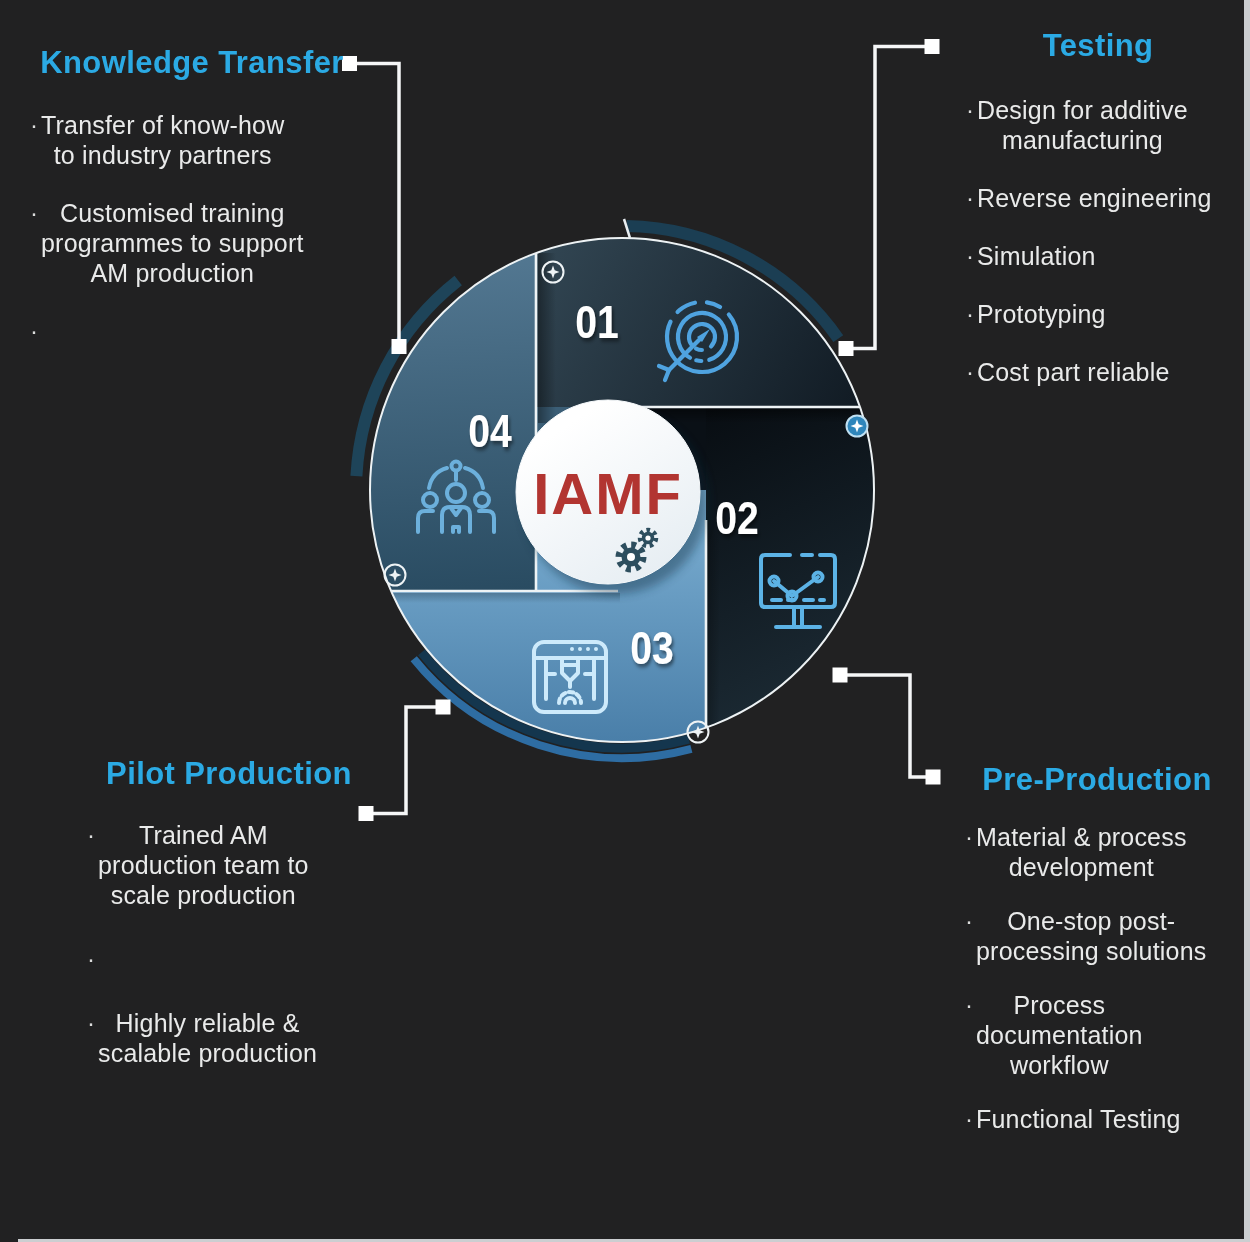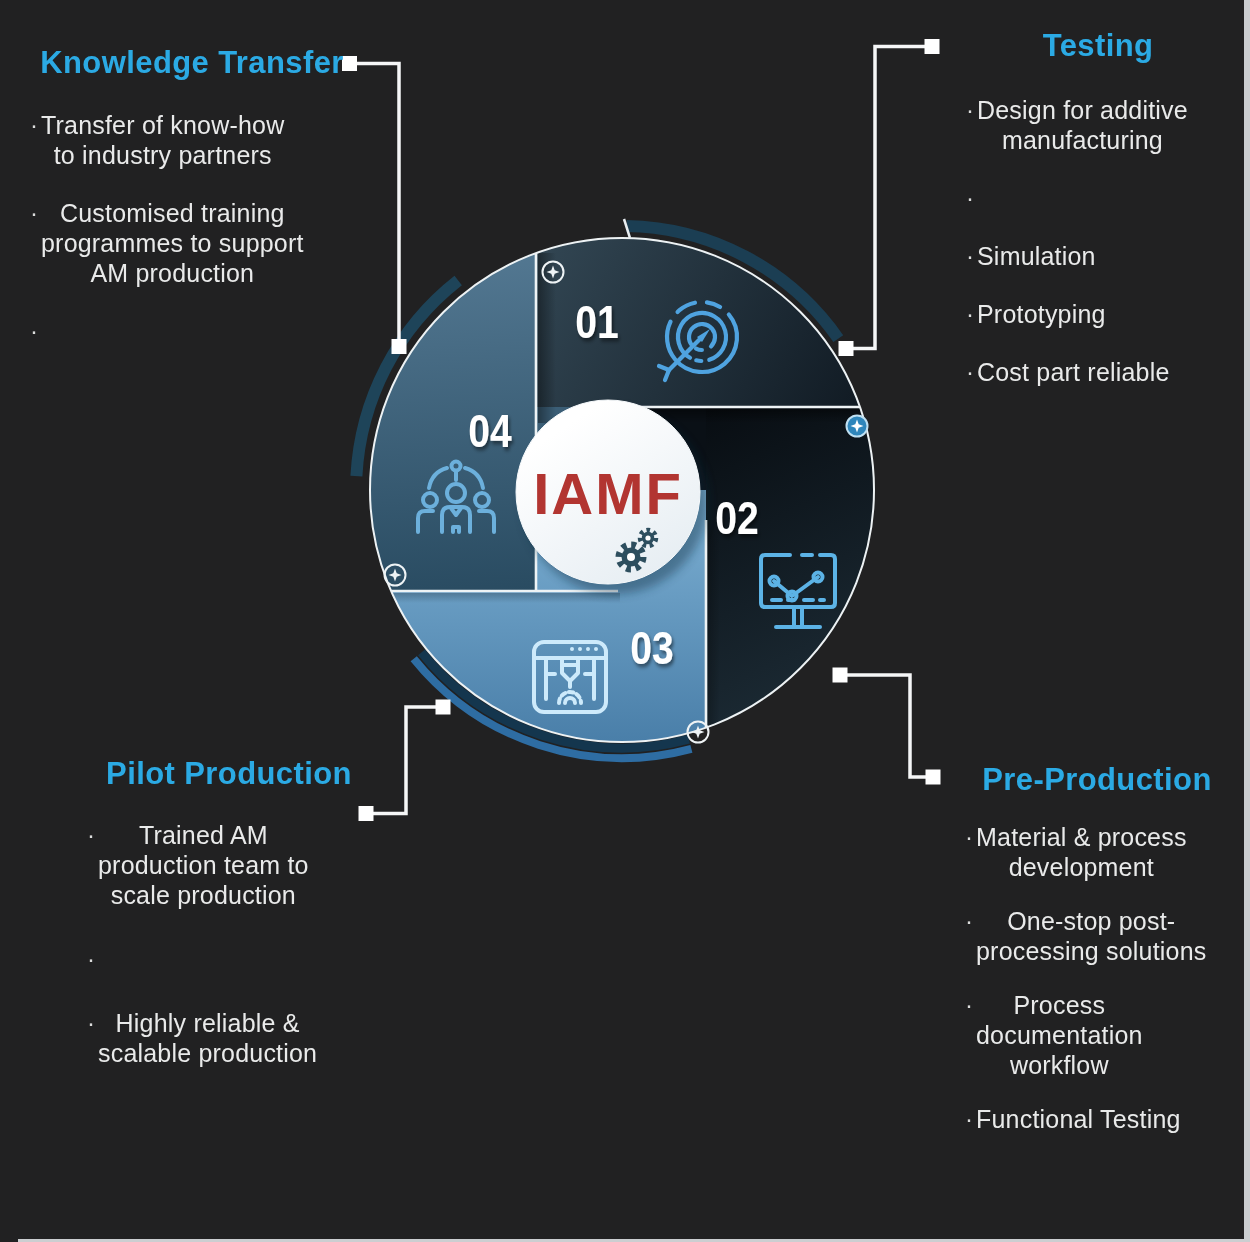--- a/index.html
+++ b/index.html
@@ -238,20 +238,21 @@
   <div class="block" style="left:963px;top:27px;width:270px;--b-gap:28px;--gap-top:31px;">
     <h2>Testing</h2>
     <div class="bullets">
       <div class="bullet">
           <span class="dot">·</span>
           <span class="lines">Design for additive
 manufacturing</span>
         </div>
       <div class="bullet">
           <span class="dot">·</span>
+          <span class="lines">Reverse engineering</span>
         </div>
       <div class="bullet">
           <span class="dot">·</span>
           <span class="lines">Simulation</span>
         </div>
       <div class="bullet">
           <span class="dot">·</span>
           <span class="lines">Prototyping</span>
         </div>
       <div class="bullet">

